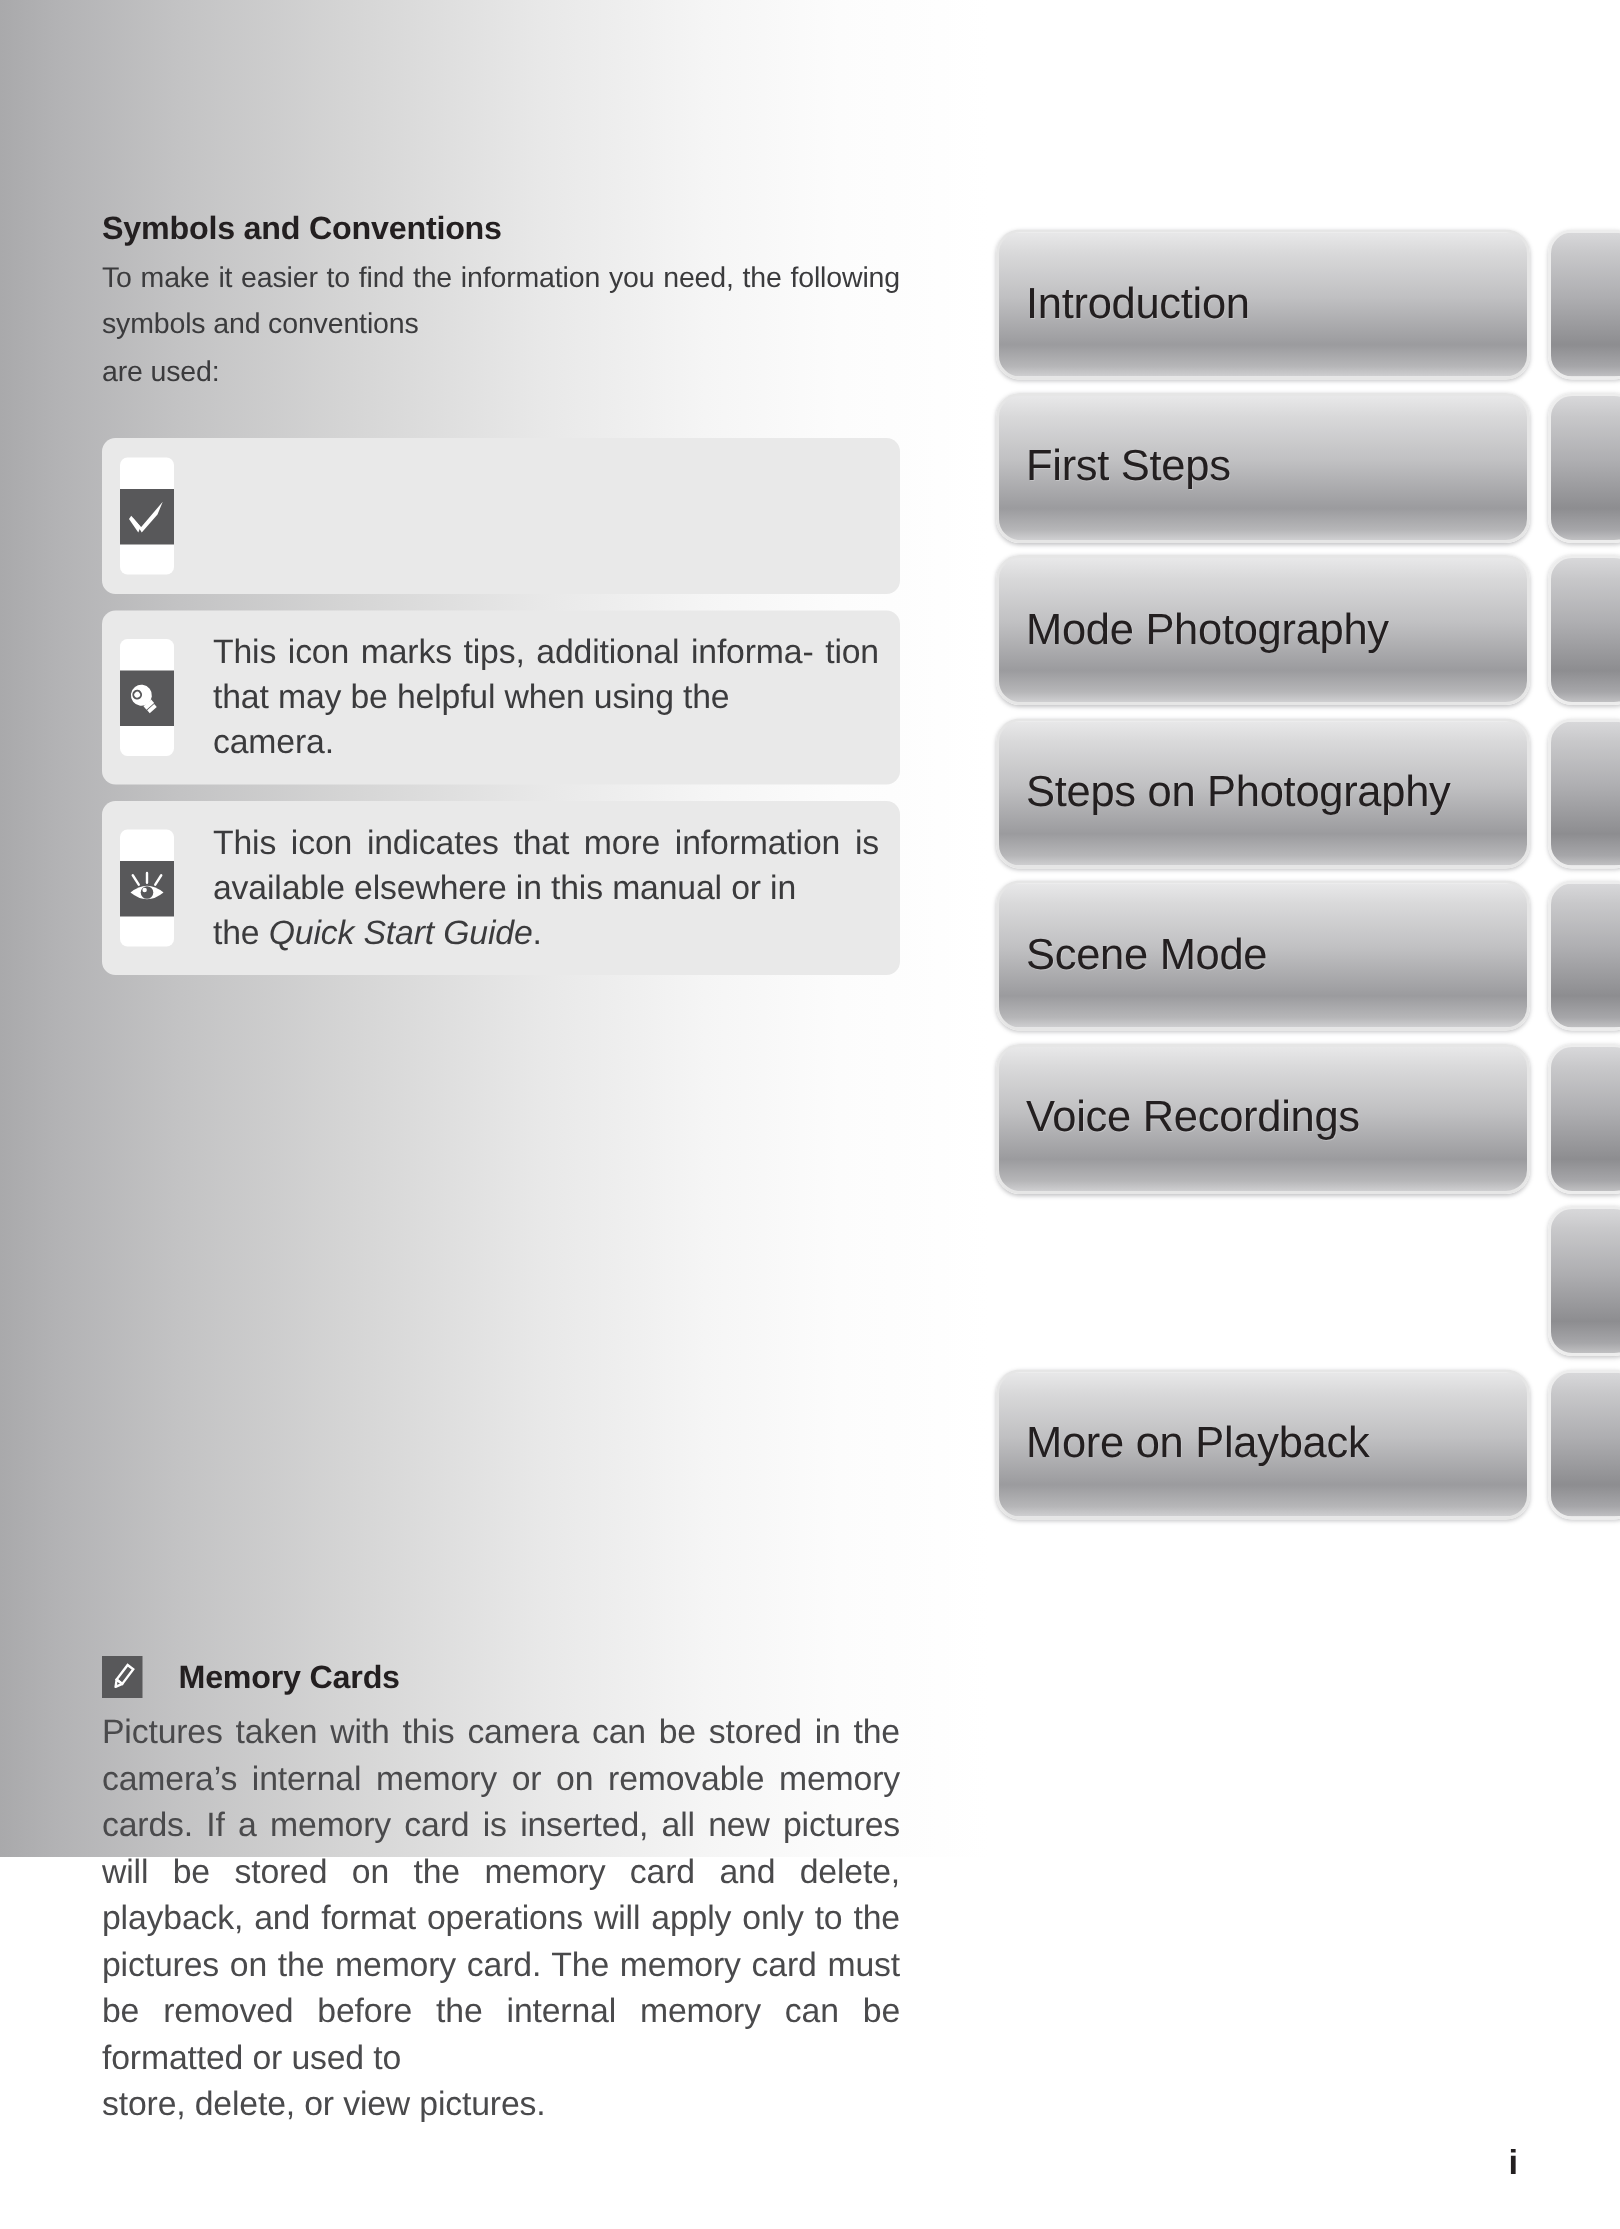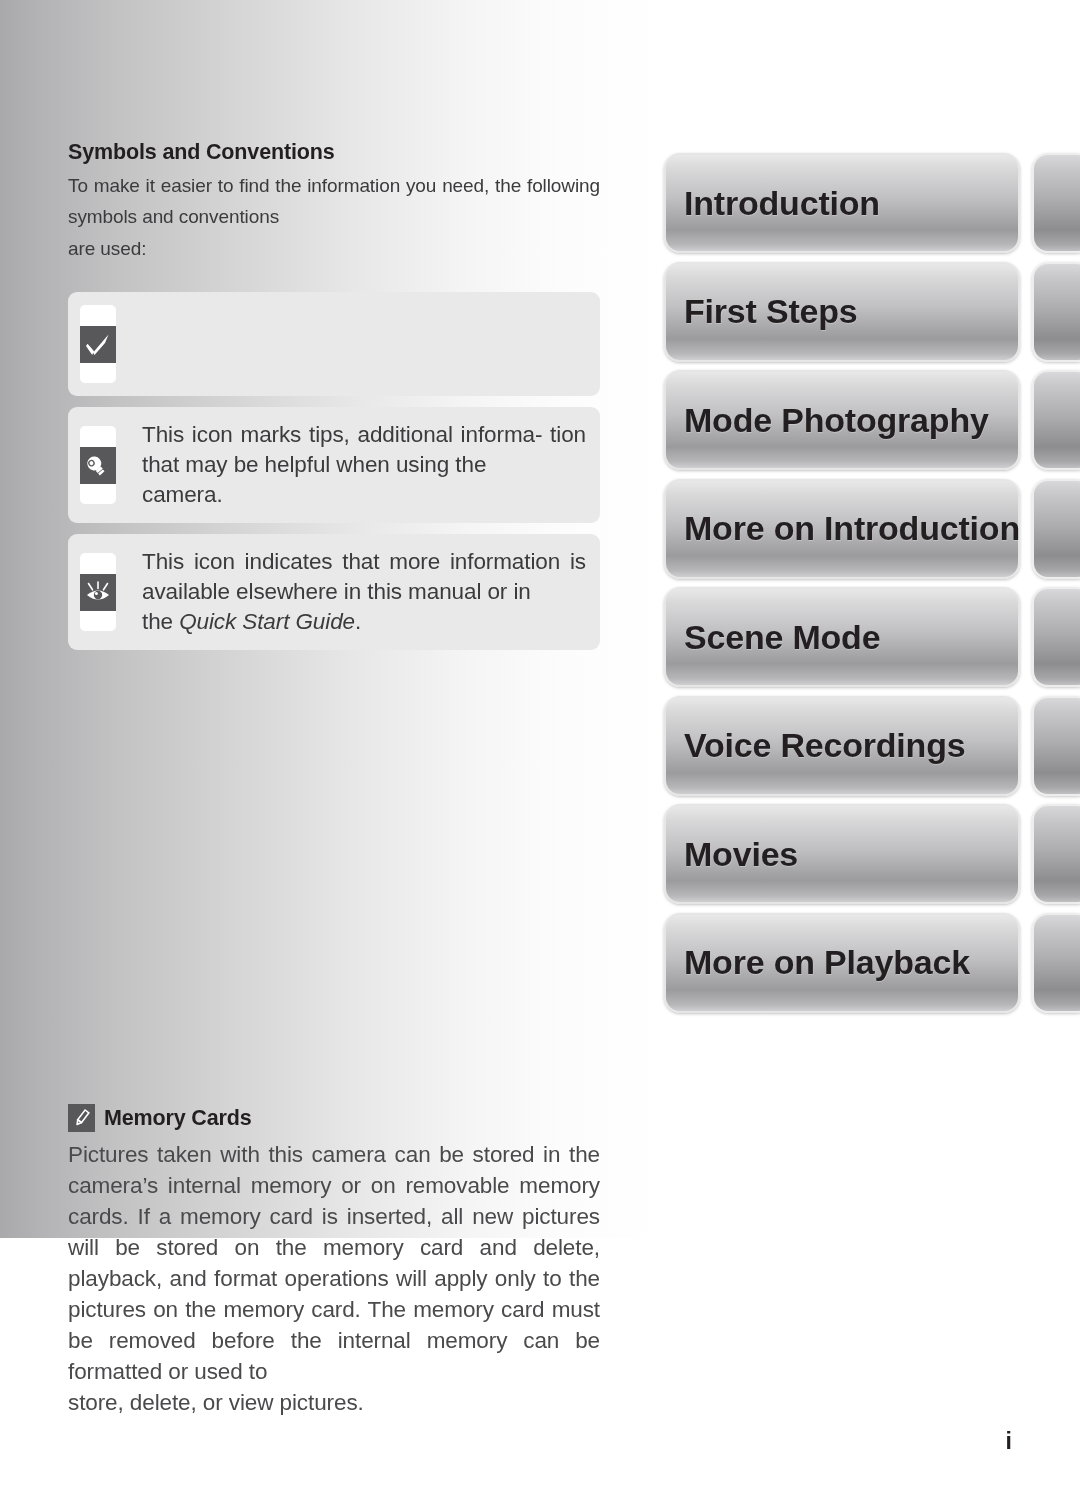--- a/index.html
+++ b/index.html
@@ -123,21 +123,21 @@
   
   .memory-block {
     position: absolute;
     left: 68px;
     top: 1104px;
     width: 532px;
   }
   .memory-heading {
     display: flex;
     align-items: center;
-    gap: 9px;
+    gap: 24px;
     margin-bottom: 7px;
   }
   .memory-heading .icon-square {
     width: 27px;
     height: 28px;
   }
   .memory-heading-text {
     font-size: 21.5px;
     font-weight: bold;
     color: #231f20;
@@ -185,22 +185,22 @@
       #cfcfd1 100%);
     border: 2px solid #e6e6e6;
     box-sizing: border-box;
     box-shadow: 0 1px 3px rgba(120,120,125,0.45);
     display: flex;
     align-items: center;
     padding-left: 18px;
     box-sizing: border-box;
   }
   .tab-label {
-    font-size: 34px;
-    font-weight: bold;
+    font-size: 29px;
+    font-weight: normal;
     color: #231f20;
     letter-spacing: -0.2px;
     text-shadow: 0.5px 0.5px 0 rgba(255,255,255,0.25);
     white-space: nowrap;
   }
   .tab-partial {
     position: absolute;
     left: 368px;
     top: 3px;
     width: 60px;
@@ -345,43 +345,40 @@
 
     <div class="tab-row">
       <div class="tab">
         <span class="tab-label">Mode Photography</span>
       </div>
       <div class="tab-partial"></div>
     </div>
 
     <div class="tab-row">
       <div class="tab">
-        <span class="tab-label">More on Introduction</span>
+        <span class="tab-label">Steps on Photography</span>
       </div>
       <div class="tab-partial"></div>
     </div>
 
     <div class="tab-row">
       <div class="tab">
         <span class="tab-label">Scene Mode</span>
       </div>
       <div class="tab-partial"></div>
     </div>
 
     <div class="tab-row">
       <div class="tab">
         <span class="tab-label">Voice Recordings</span>
       </div>
       <div class="tab-partial"></div>
     </div>
 
     <div class="tab-row">
-      <div class="tab">
-        <span class="tab-label">Movies</span>
-      </div>
       <div class="tab-partial"></div>
     </div>
 
     <div class="tab-row">
       <div class="tab">
         <span class="tab-label">More on Playback</span>
       </div>
       <div class="tab-partial"></div>
     </div>
 

